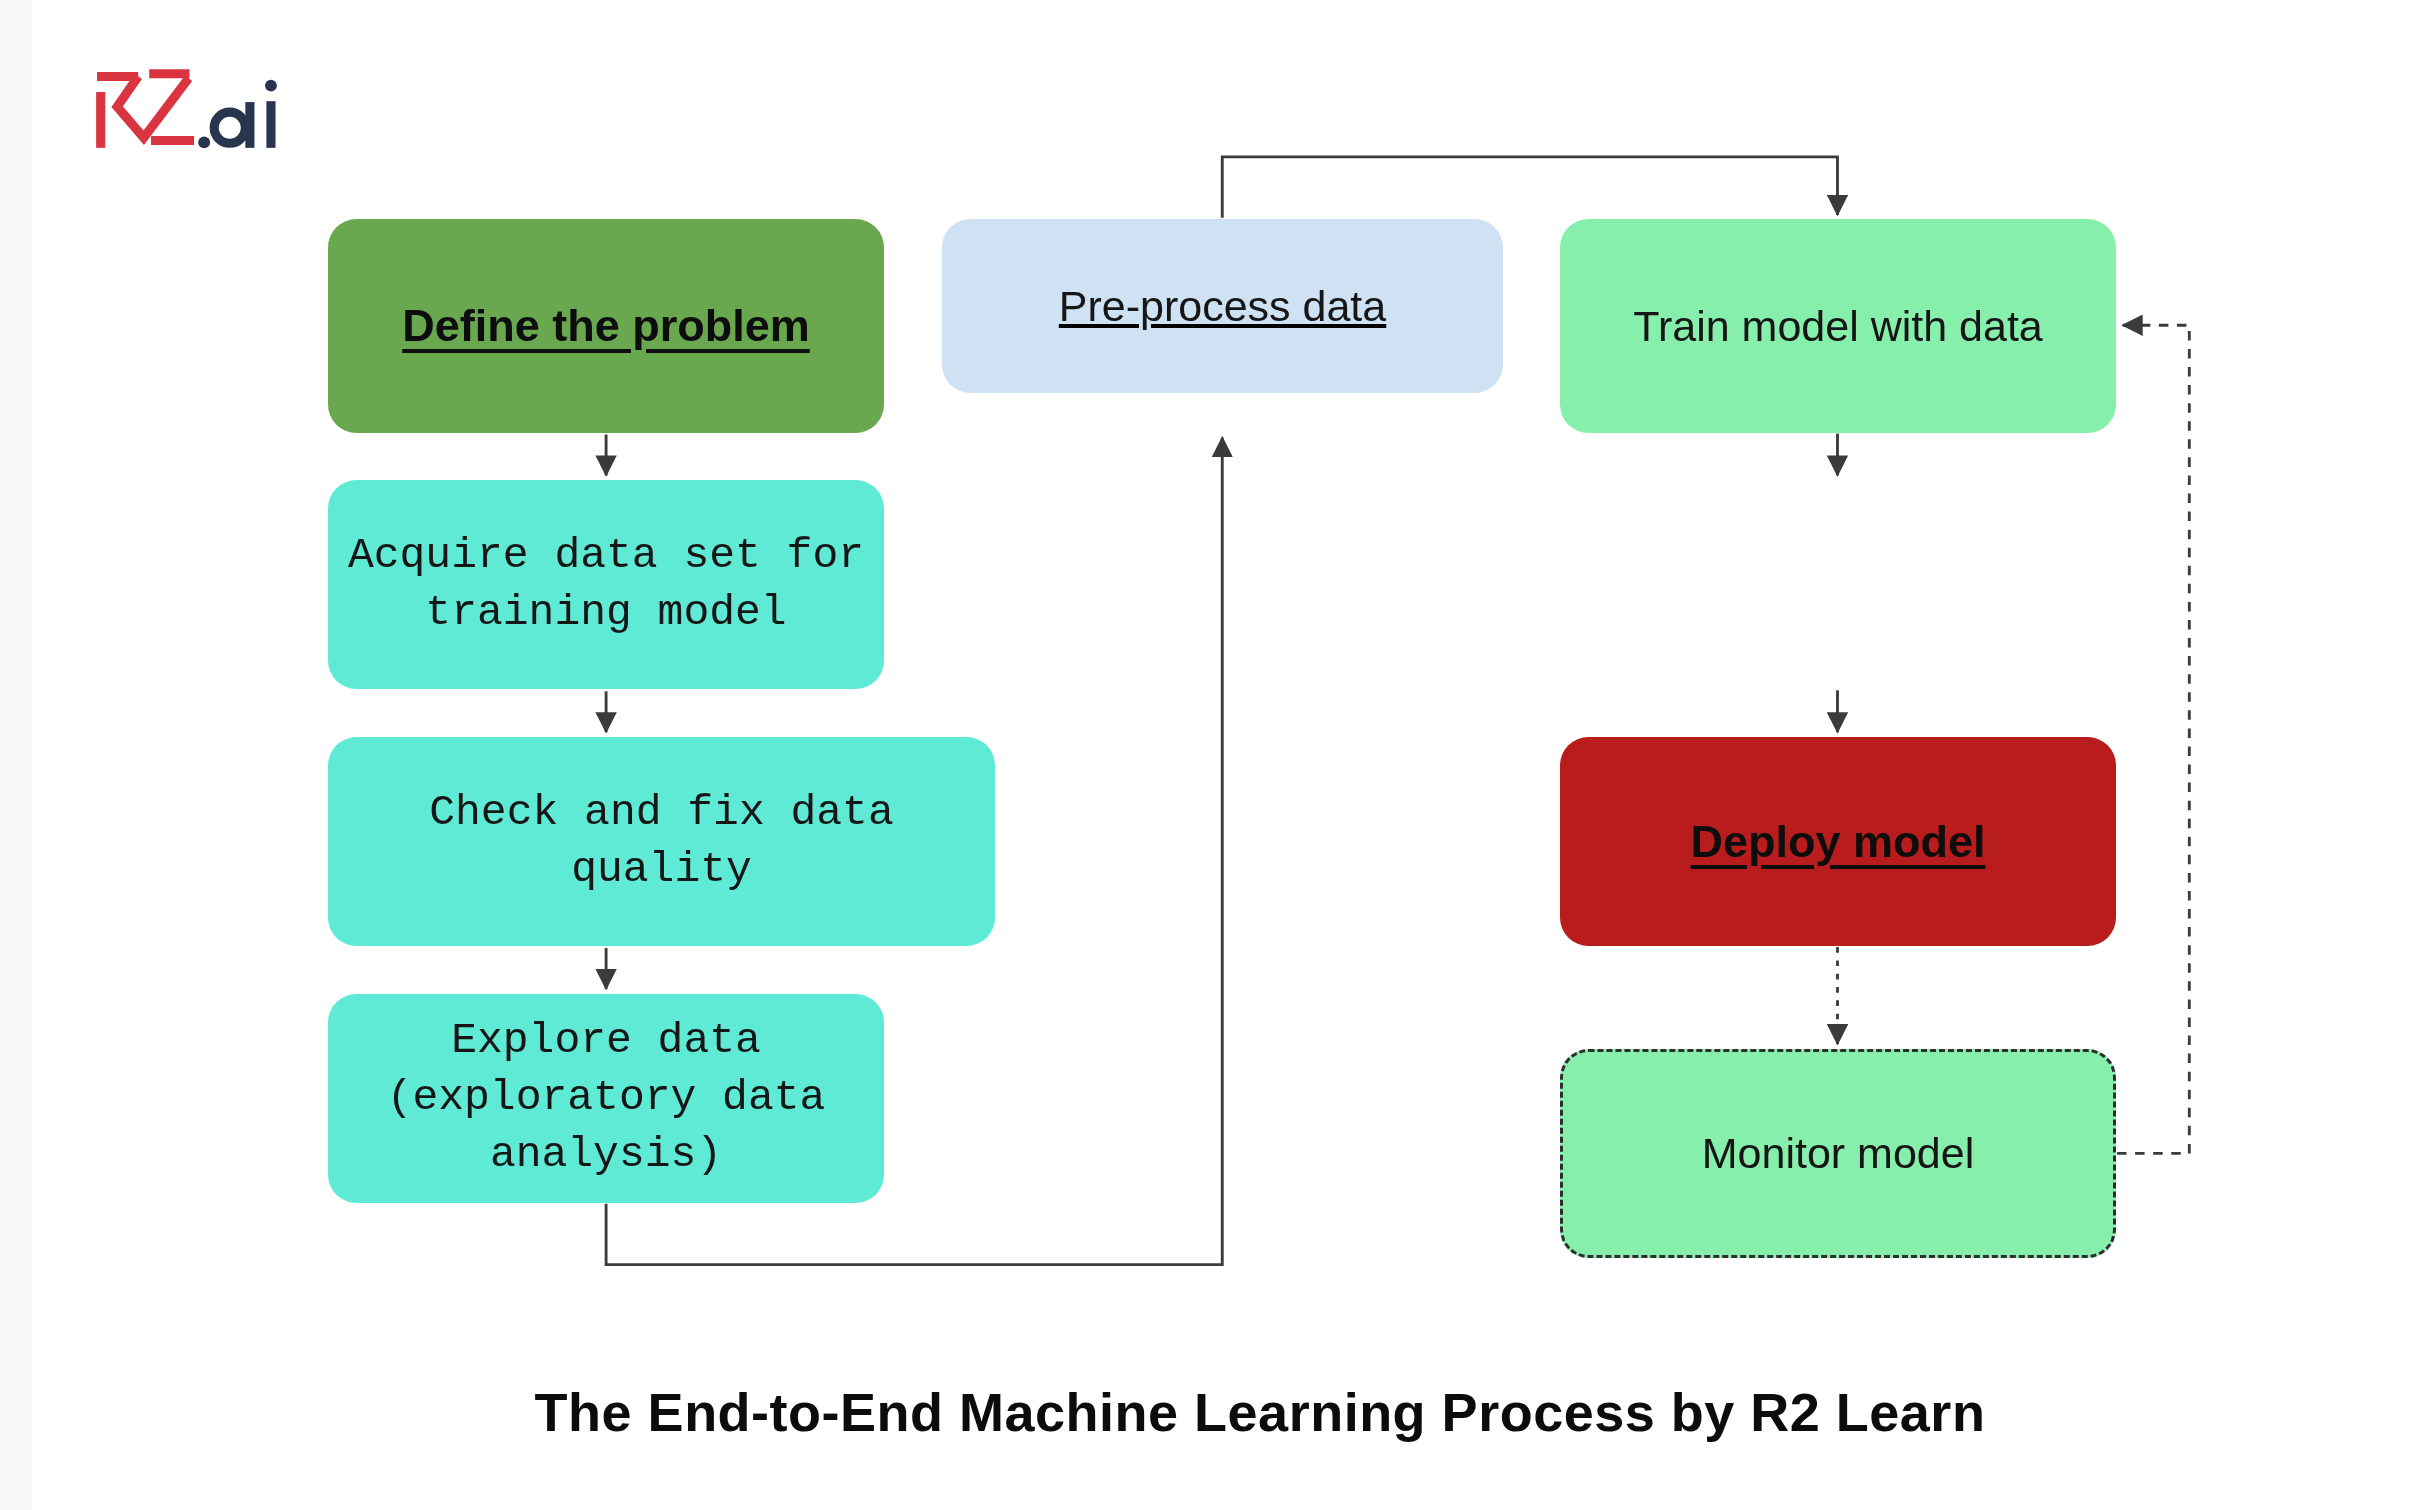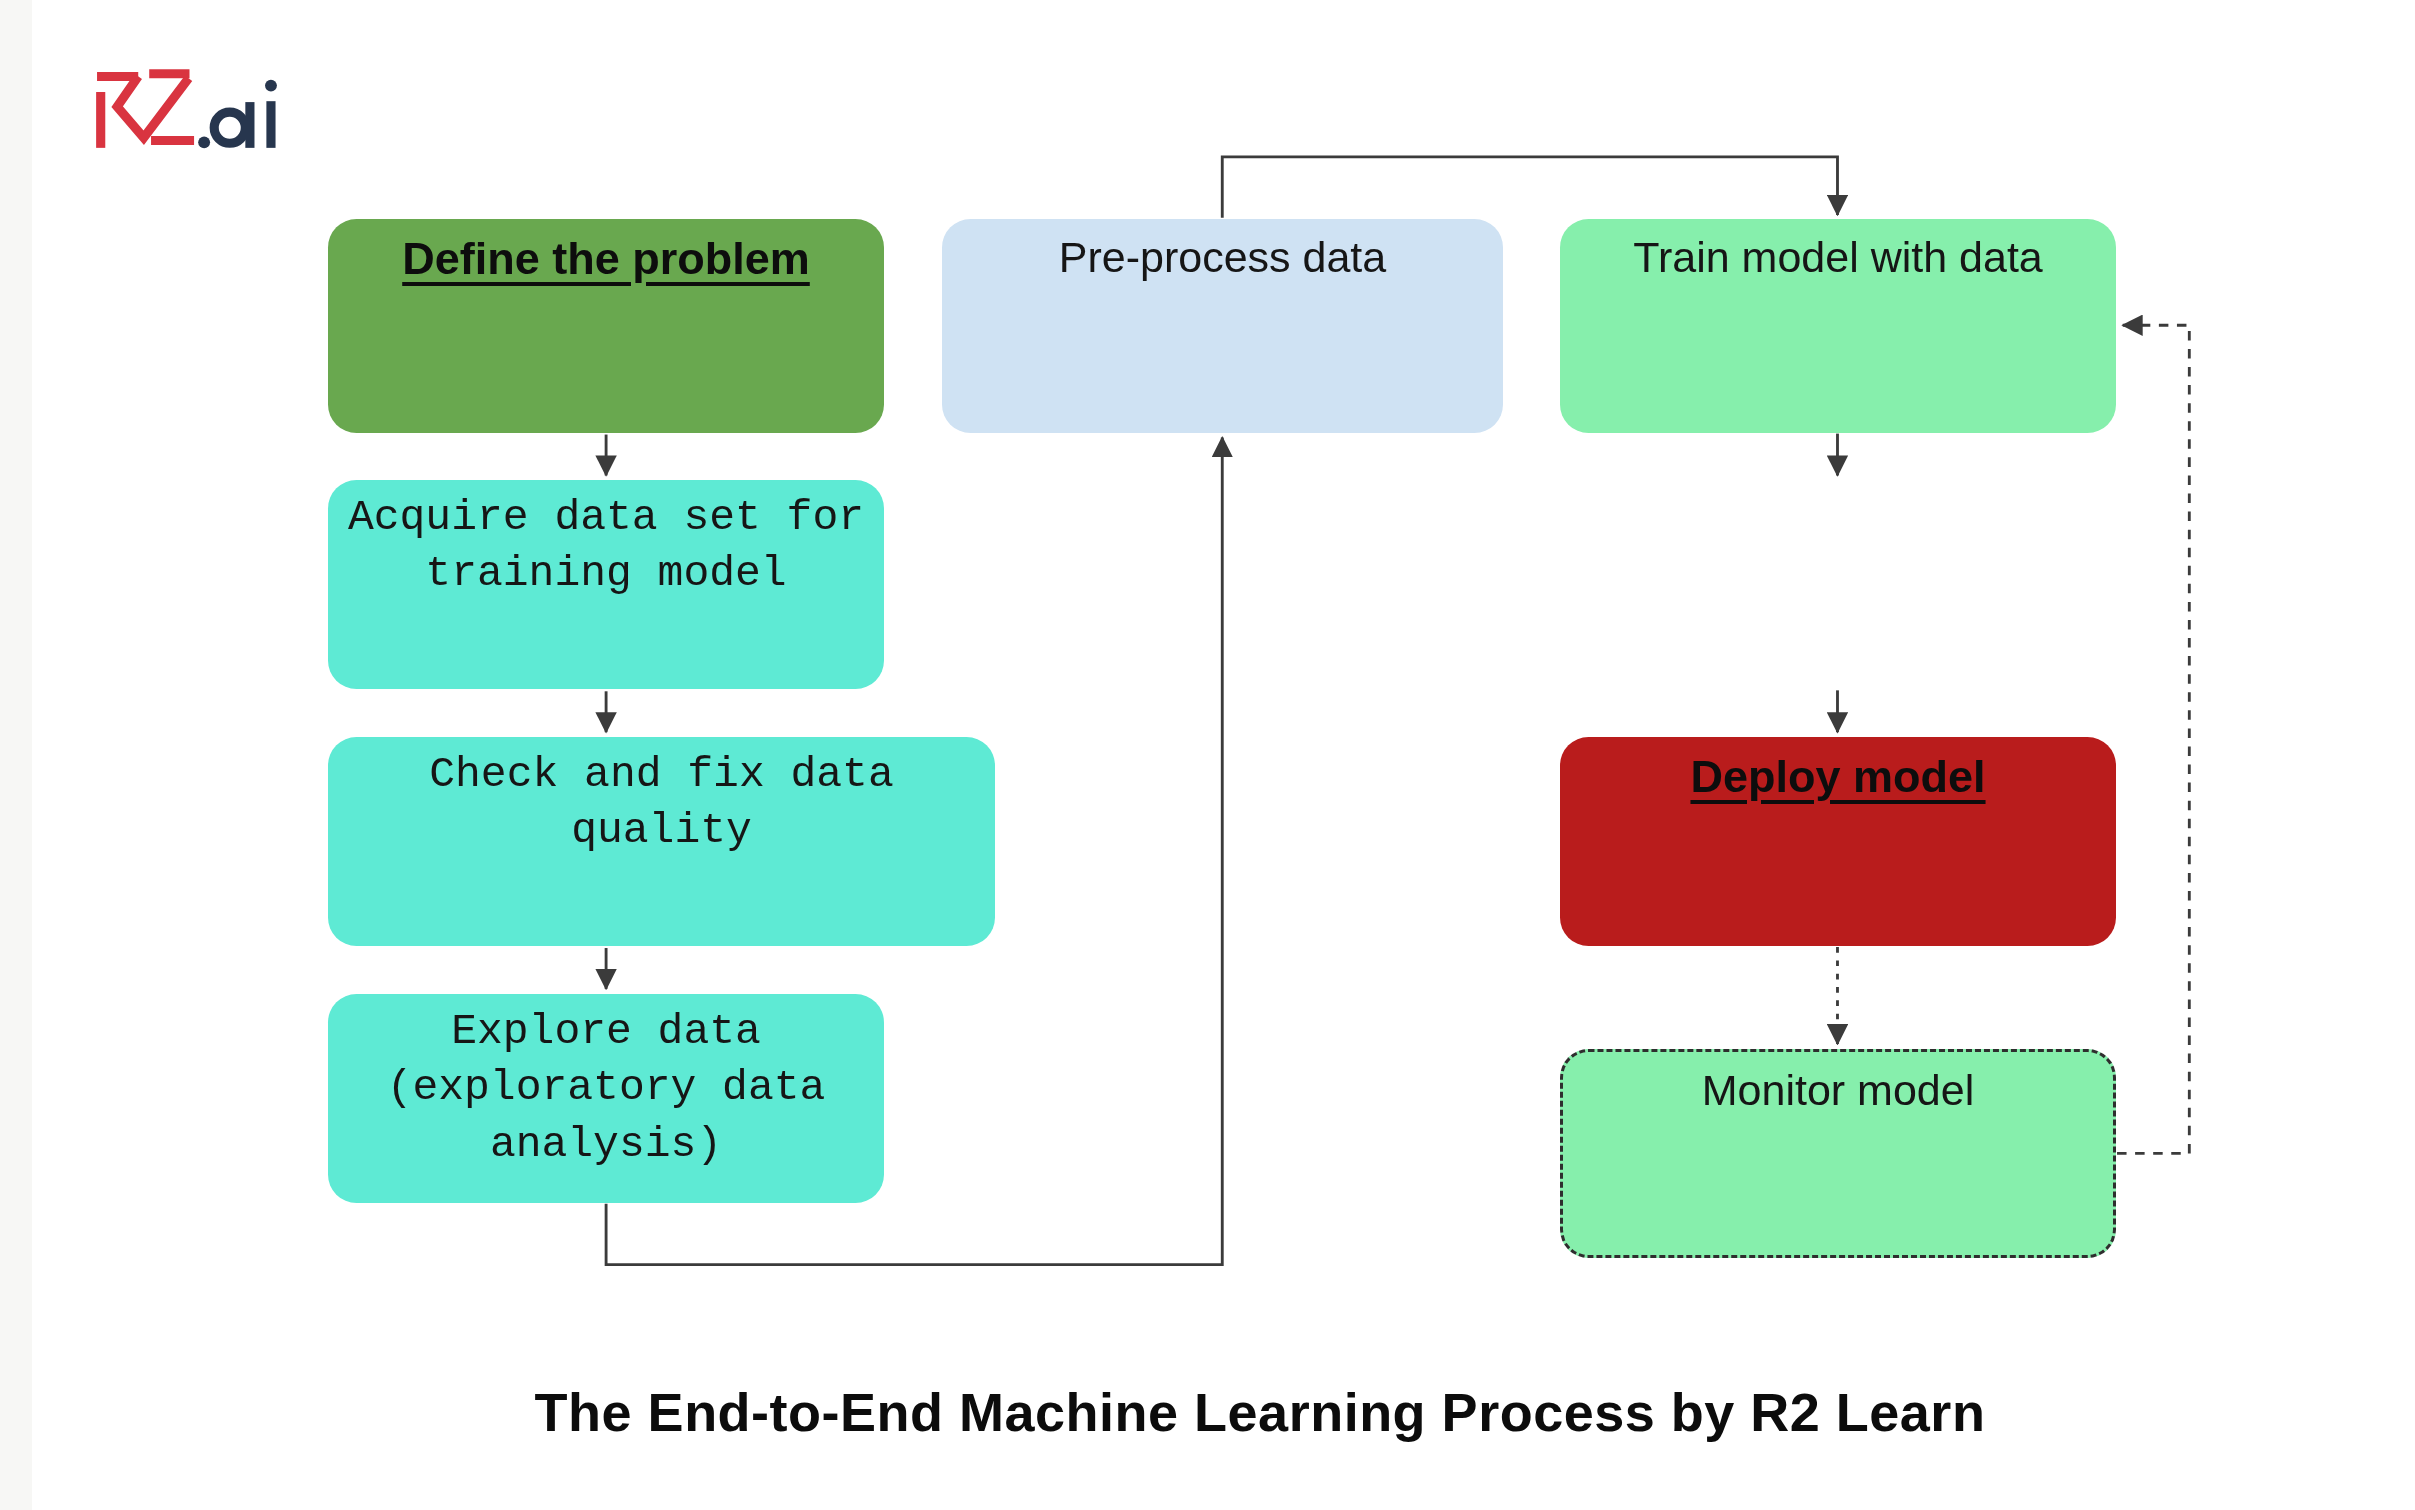--- a/index.html
+++ b/index.html
@@ -18,21 +18,21 @@
   .connectors {
     position: absolute; left: 0; top: 0; z-index: 1;
   }
   .logo {
     position: absolute; left: 72px; top: 49px; z-index: 3;
     display: flex; align-items: flex-end;
   }
   .node {
     position: absolute; z-index: 2;
     border-radius: 28.5px;
-    display: flex; align-items: flex-start; justify-content: center;
+    display: flex; align-items: center; justify-content: center;
     text-align: center;
     box-sizing: border-box;
     padding: 9.5px 13.3px;
   }
   .node-label {
     white-space: pre-line;
     font-size: 43px;
     line-height: 1.32;
     color: #161616;
   }
@@ -126,21 +126,21 @@
 training model</span>
   </div>
   <div class="node green-light" style="left:328px; top:737px; width:667px; height:209px;">
     <span class="node-label">Check and fix data quality</span>
   </div>
   <div class="node green-light" style="left:328px; top:994px; width:556px; height:209px;">
     <span class="node-label">Explore data
 (exploratory data analysis)</span>
   </div>
 
-  <div class="node blue-light" style="left:942px; top:219px; width:561px; height:214px;">
+  <div class="node blue-light" style="left:942px; top:219px; width:561px; height:174px;text-decoration:underline;">
     <span class="node-label">Pre-process data</span>
   </div>
 
   <div class="node yellow" style="left:1560px; top:219px; width:556px; height:214px;">
     <span class="node-label">Train model with data</span>
   </div>
   <div class="node gold" style="left:1560px; top:737px; width:556px; height:209px;">
     <span class="node-label emph">Deploy model</span>
   </div>
   <div class="node yellow dashed-border" style="left:1560px; top:1049px; width:556px; height:209px;">

